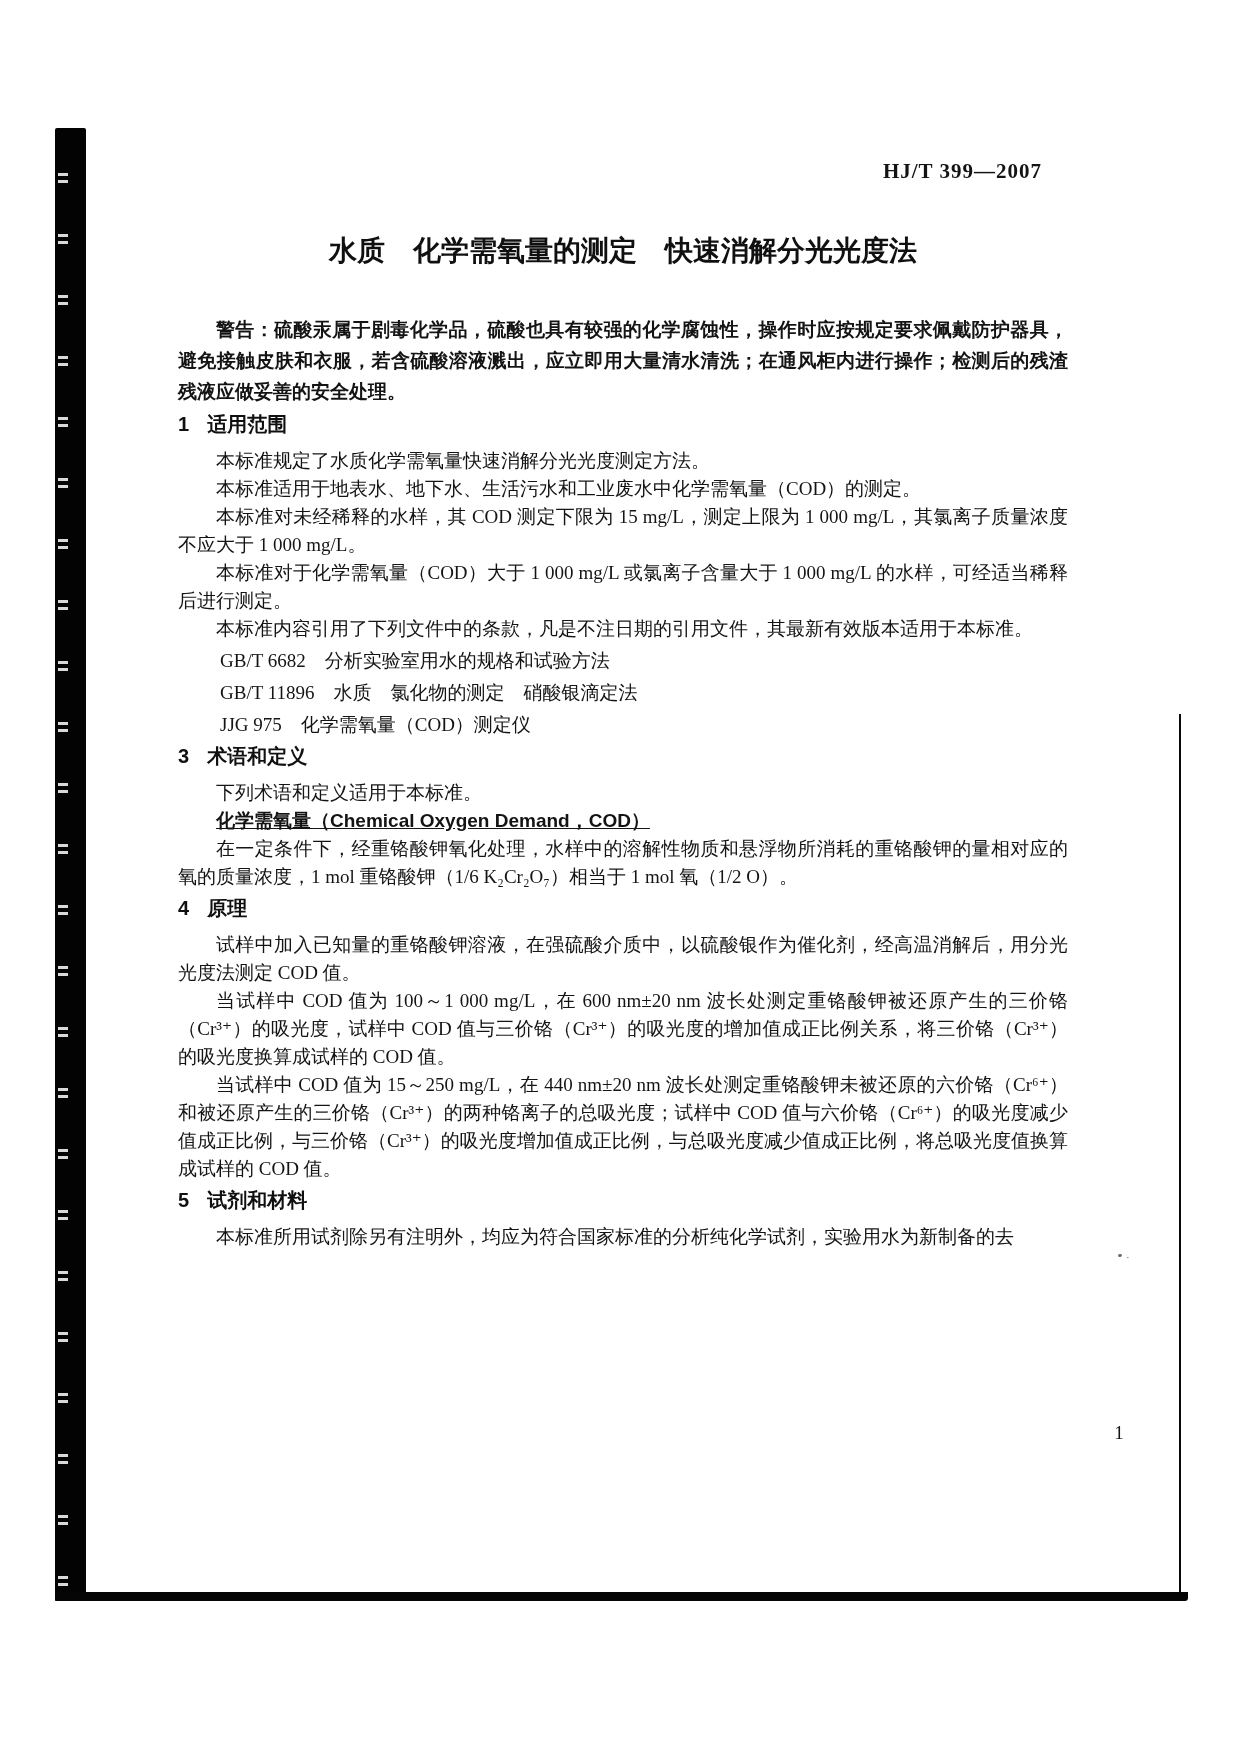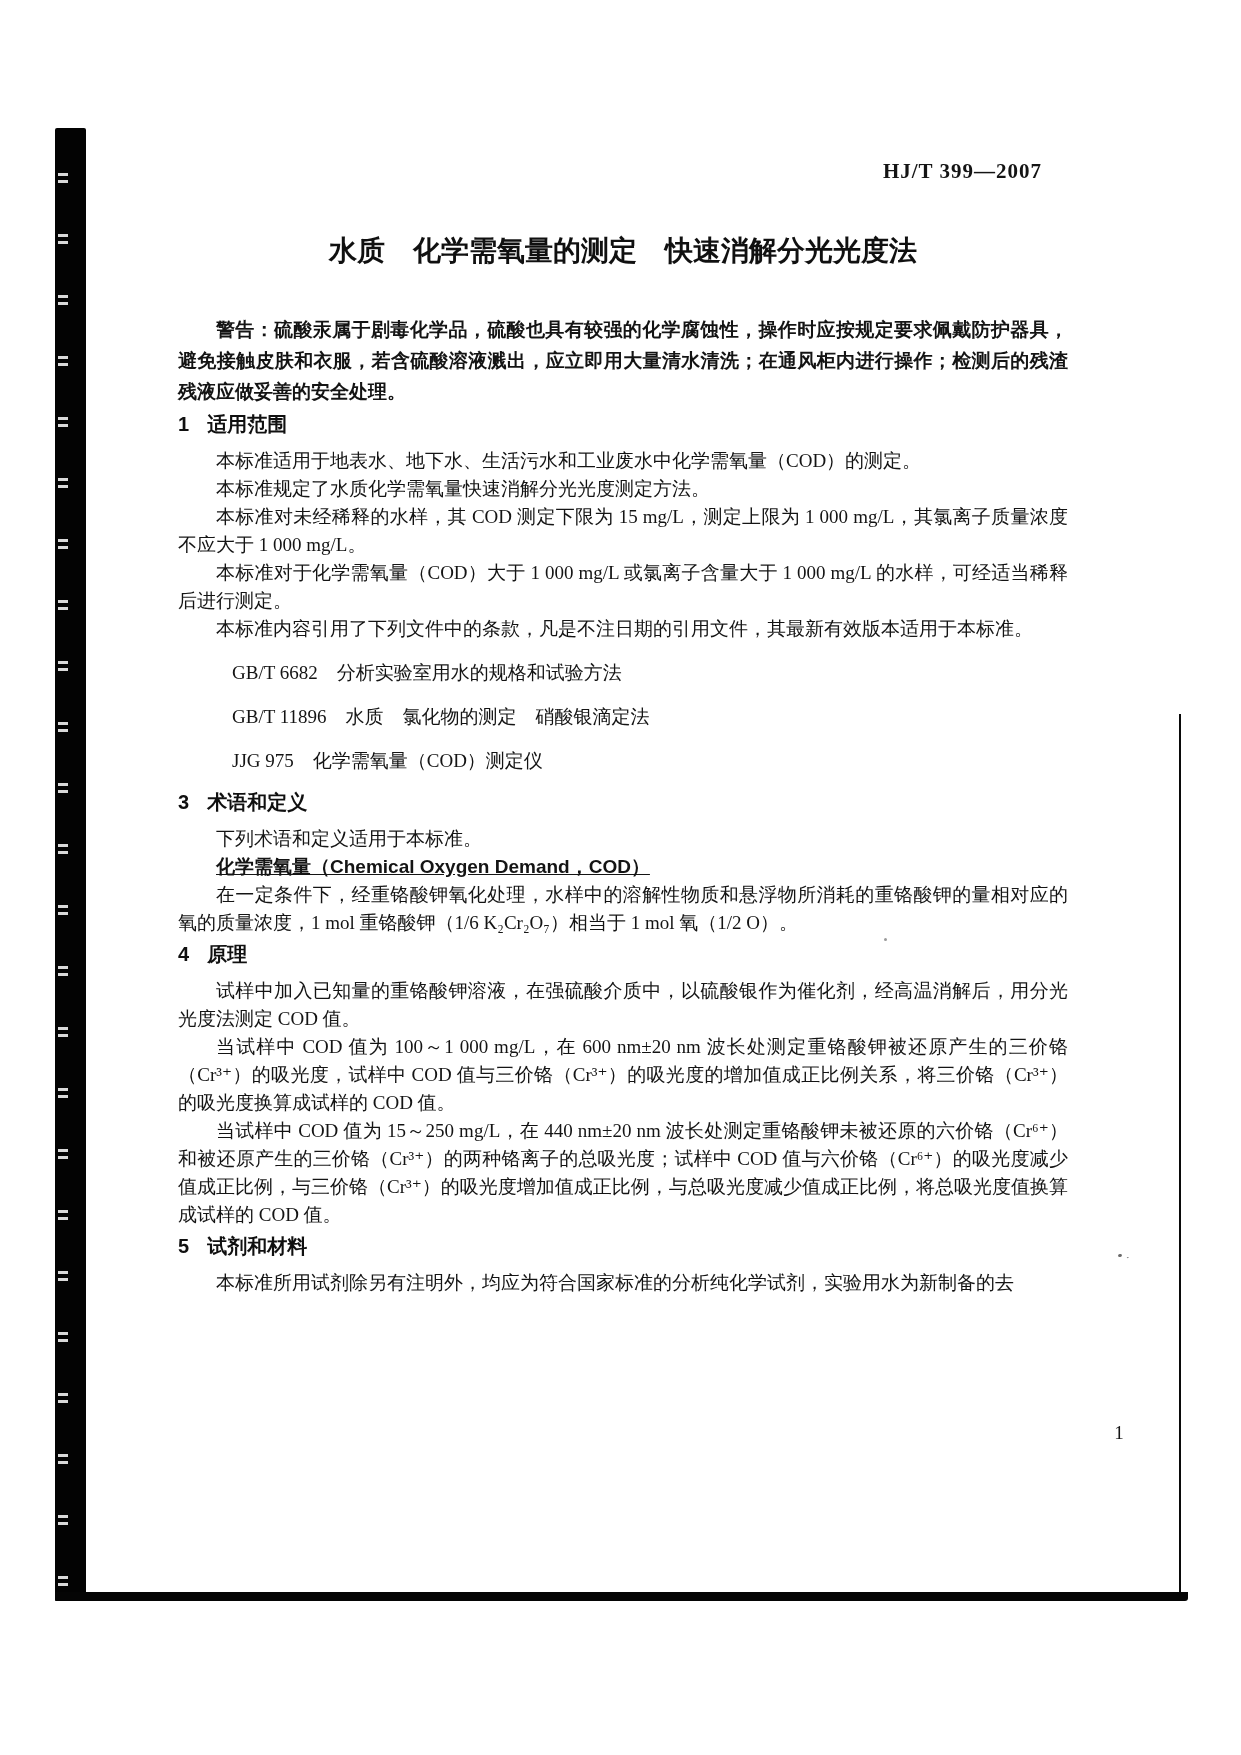--- a/index.html
+++ b/index.html
@@ -86,21 +86,21 @@
     color: #101010;
   }
   .sec-heading .num { display: inline-block; margin-right: 0.9em; }
   p.body {
     margin: 0;
     font-size: 19px; line-height: 28px;
     text-indent: 2em;
     text-align: justify;
   }
   p.ref {
-    margin: 16px;
+    margin: 4px;
     font-size: 19px; line-height: 28px;
     padding-left: 2em; text-indent: 0;
   }
   p.term {
     margin: 0;
     font-family: "Liberation Sans", "DejaVu Sans", sans-serif;
     font-weight: bold;
     font-size: 19px; line-height: 28px;
     text-indent: 2em;
     text-decoration: underline;
@@ -126,22 +126,22 @@
 
   <div class="header-code">HJ/T 399—2007</div>
 
   <div class="doc-title">水质　化学需氧量的测定　快速消解分光光度法</div>
 
   <p class="warning">警告：硫酸汞属于剧毒化学品，硫酸也具有较强的化学腐蚀性，操作时应按规定要求佩戴防护器具，避免接触皮肤和衣服，若含硫酸溶液溅出，应立即用大量清水清洗；在通风柜内进行操作；检测后的残渣残液应做妥善的安全处理。</p>
 
   <div class="sec-heading">
     <span class="num">1</span><span>适用范围</span>
   </div>
+  <p class="body">本标准规定了水质化学需氧量快速消解分光光度测定方法。</p>
   <p class="body">本标准适用于地表水、地下水、生活污水和工业废水中化学需氧量（COD）的测定。</p>
-  <p class="body">本标准规定了水质化学需氧量快速消解分光光度测定方法。</p>
   <p class="body">本标准对未经稀释的水样，其 COD 测定下限为 15 mg/L，测定上限为 1 000 mg/L，其氯离子质量浓度不应大于 1 000 mg/L。</p>
   <p class="body">本标准对于化学需氧量（COD）大于 1 000 mg/L 或氯离子含量大于 1 000 mg/L 的水样，可经适当稀释后进行测定。</p>
 
   <p class="body">本标准内容引用了下列文件中的条款，凡是不注日期的引用文件，其最新有效版本适用于本标准。</p>
   <p class="ref">GB/T 6682　分析实验室用水的规格和试验方法</p>
   <p class="ref">GB/T 11896　水质　氯化物的测定　硝酸银滴定法</p>
   <p class="ref">JJG 975　化学需氧量（COD）测定仪</p>
 
   <div class="sec-heading">
     <span class="num">3</span><span>术语和定义</span>

